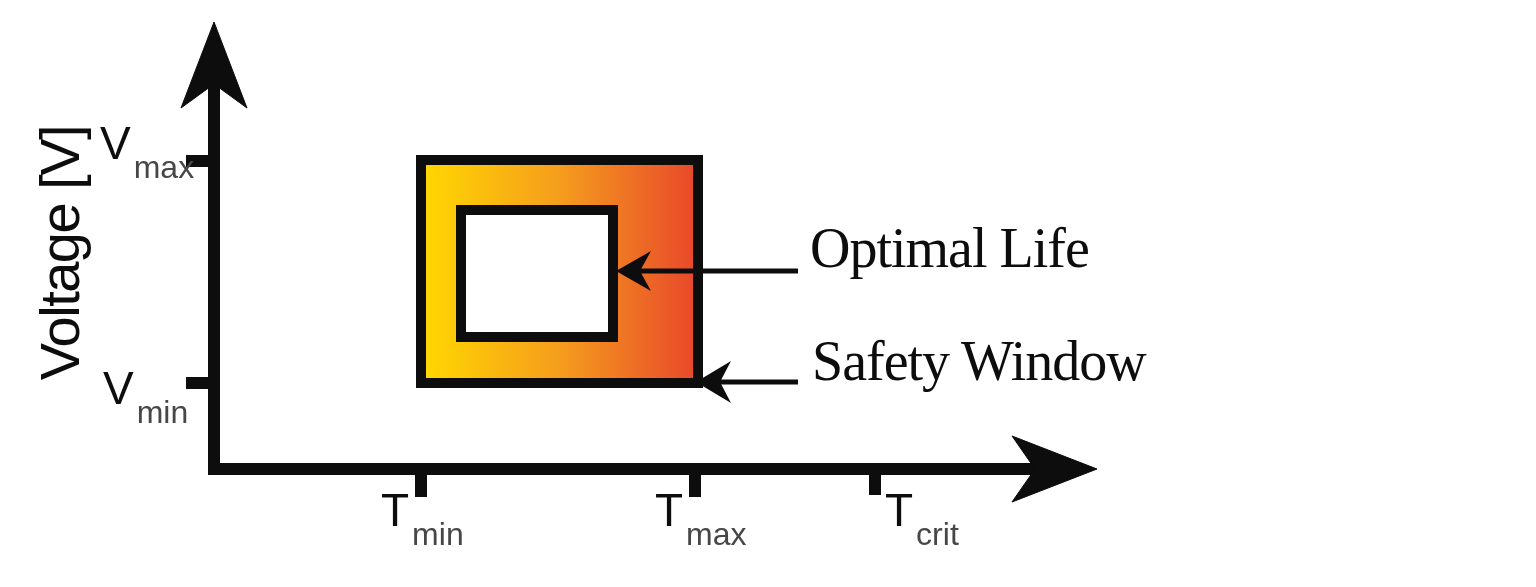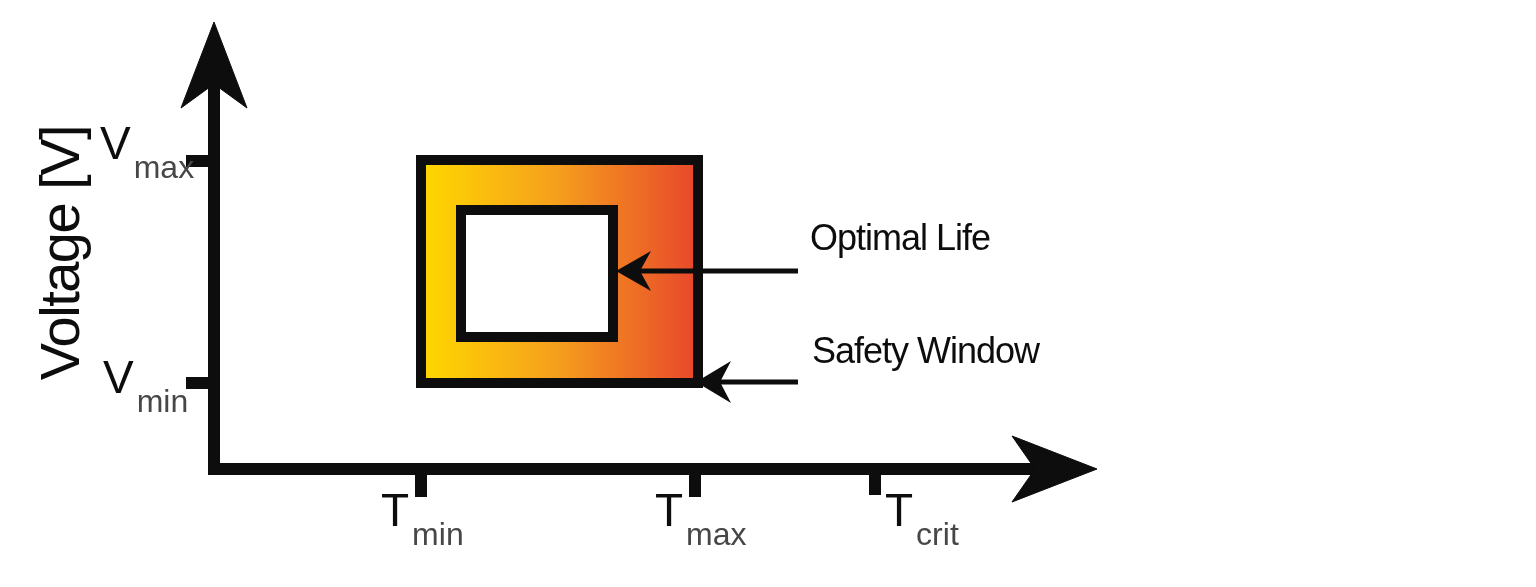--- a/index.html
+++ b/index.html
@@ -7,21 +7,21 @@
     position:relative;
     width:1536px; height:587px;
     background:#ffffff;
     overflow:hidden;
     font-family:"Liberation Sans", sans-serif;
     color:var(--ink, #161616);
   }
   .canvas svg { position:absolute; left:0; top:0; }
   .label { position:absolute; white-space:nowrap; font-weight:300; line-height:1; }
   .axis-title { font-size:56px; letter-spacing:-1.5px; }
-  .annot { font-size:36px; letter-spacing:-1px; }
+  .annot { font-size:56px; letter-spacing:-1px;font-family:Liberation Serif, serif; }
   .y-title {
     left:-150px; top:223px; width:420px; height:60px;
     text-align:center; line-height:60px;
     transform:rotate(-90deg);
   }
   .x-title { left:1108px; top:434px; font-size:54px; }
   .x-title .sup { font-size:30px; position:relative; top:-20px; letter-spacing:0; }
   .tick-label { position:absolute; font-size:46px; font-weight:300; line-height:1; white-space:nowrap; }
   .tick-label .sub {
     font-size:32px; position:relative; top:19px; left:3px;
@@ -59,21 +59,21 @@
     <line class="shape" x1="636" y1="271" x2="798" y2="271" stroke-width="5"></line>
     <polygon points="616,271 651,251 640,271 651,291" fill="#0d0d0d"></polygon>
     <line class="shape" x1="715" y1="382" x2="798" y2="382" stroke-width="5"></line>
     <polygon points="696,382 731,361 720,382 731,403" fill="#0d0d0d"></polygon>
   </svg>
 
   <div class="label axis-title y-title">Voltage [V]</div>
 
 
   <div class="tick-label" style="left:100px; top:120px;"><span>V</span><span class="sub">max</span></div>
-  <div class="tick-label" style="left:103px; top:354px;"><span>V</span><span class="sub">min</span></div>
+  <div class="tick-label" style="left:103px; top:365px;"><span>V</span><span class="sub">min</span></div>
 
   <div class="tick-label" style="left:381px; top:487px;"><span>T</span><span class="sub">min</span></div>
   <div class="tick-label" style="left:655px; top:487px;"><span>T</span><span class="sub">max</span></div>
   <div class="tick-label" style="left:840px; top:487px;margin-left:45px;"><span>T</span><span class="sub">crit</span></div>
 
   <div class="label annot" style="left:810px; top:220px;">Optimal Life</div>
   <div class="label annot" style="left:812px; top:333px;">Safety Window</div>
 
 </div>
 

